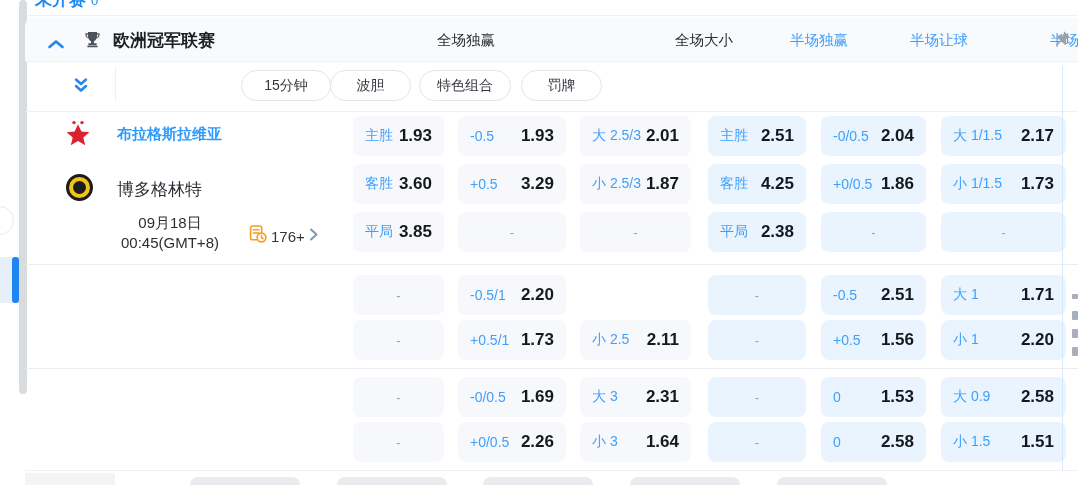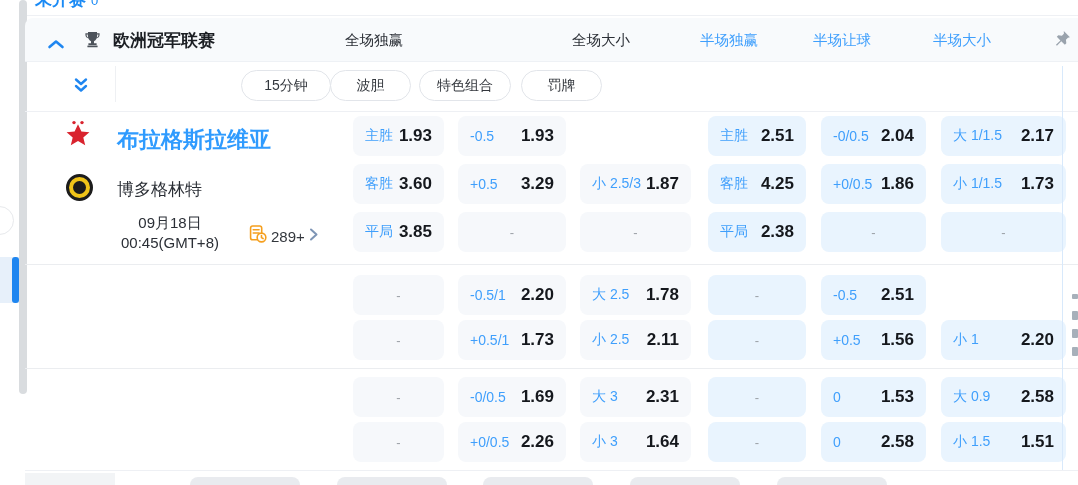--- a/index.html
+++ b/index.html
@@ -15,34 +15,34 @@
   
   .top-tab { position:absolute; left:35px; top:-12px; white-space:nowrap; color:#1a8af5; font-weight:bold; font-size:17px; }
   .top-tab .cnt { font-size:13px; font-weight:normal; margin-left:5px; }
   .hline { position:absolute; left:25px; right:0; height:1px; background:#eef0f4; }
 
   
   .band { position:absolute; left:25px; top:18px; width:1053px; height:44px; background:#f8fafc; border-bottom:1px solid #eef1f5; border-radius:8px 0 0 0;font-family:Liberation Serif, serif; }
   .band .chev-up { position:absolute; left:22px; top:17px; cursor:pointer; }
   .band .trophy { position:absolute; left:58px; top:12px; }
   .band .title { position:absolute; left:88px; top:11px; font-size:17px; font-weight:bold; color:#1c1f24; }
-  .colhead { position:absolute; top:0; height:44px; line-height:44px; text-align:left; font-size:14.5px; color:#2b2f36; cursor:pointer; }
+  .colhead { position:absolute; top:0; height:44px; line-height:44px; text-align:right; font-size:14.5px; color:#2b2f36; cursor:pointer; }
   .colhead.active { color:#3f9ffc; }
   .band .pin { position:absolute; left:1028px; top:12px; cursor:pointer; }
 
   
   .pillrow-divider { position:absolute; left:115px; top:66px; width:1px; height:36px; background:#eef0f3; }
   .dbl-chev { position:absolute; left:72px; top:77px; cursor:pointer; }
   .pill { position:absolute; top:70px; height:31px; line-height:29px; text-align:center; font-size:14px; color:#33373d;
           background:#fff; border:1px solid #e2e5ea; border-radius:16px; cursor:pointer; }
   .p1{left:135px;width:86px} .p2{left:241px;width:90px} .p3{left:330px;width:81px} .p4{left:419px;width:92px} .p5{left:521px;width:81px}
 
   
   .team-logo-home { position:absolute; left:62px; top:120px; }
-  .home-name { position:absolute; left:117px; top:125px; font-size:22px; font-weight:bold; color:#2f9bfe; }
+  .home-name { position:absolute; left:117px; top:125px; font-size:15px; font-weight:bold; color:#2f9bfe; }
   .team-logo-away { position:absolute; left:66px; top:174px; width:27px; height:27px; border-radius:50%; background:#f0c419; border:3px solid #1c1c1c; }
   .team-logo-away::after { content:""; position:absolute; left:4px; top:4px; width:13px; height:13px; border-radius:50%; background:#1c1c1c; }
   .away-name { position:absolute; left:117px; top:178px; font-size:17px; color:#2b2f36; }
   .date-block { position:absolute; left:55px; top:213px; width:230px; text-align:center; font-size:15px; color:#2b2f36; line-height:20px; }
   .more-markets { position:absolute; left:249px; top:225px; display:flex; align-items:center; gap:4px; cursor:pointer; }
   .more-markets .txt { font-size:15px; color:#33373d; }
 
   
   .row { position:absolute; left:8px; width:1078px; height:40px; }
   .r1{top:116px} .r2{top:164px} .r3{top:212px} .r4{top:275px} .r5{top:320px} .r6{top:377px} .r7{top:422px}
@@ -138,37 +138,41 @@
   </div>
   <div class="more-markets">
     <span>
       <svg width="18" height="18" viewBox="0 0 17 17" fill="none" stroke="#f59f1e" stroke-width="1.5">
           <rect x="1.5" y="1" width="10.5" height="13" rx="2"></rect>
           <path d="M4 4.5h5.5M4 7.5h5.5" stroke-linecap="round"></path>
           <circle cx="11.8" cy="11.8" r="4.1" fill="#fff"></circle>
           <path d="M11.8 9.9v2l1.5.9" stroke-linecap="round"></path>
         </svg>
     </span>
-    <span class="txt">289+</span>
+    <span class="txt">176+</span>
     <span>
       <svg width="10" height="15" viewBox="0 0 10 15">
           <polyline points="2,2.5 7.5,7.5 2,12.5" fill="none" stroke="#7e95b5" stroke-width="2" stroke-linecap="round" stroke-linejoin="round"></polyline>
         </svg>
     </span>
   </div>
 
   <div class="row r1">
     <div class="cell c1 full">
         <span class="lbl">主胜</span>
         <span class="val">1.93</span>
       </div>
     <div class="cell c2 full">
         <span class="lbl">-0.5</span>
         <span class="val">1.93</span>
       </div>
+    <div class="cell c3 full">
+        <span class="lbl">大 2.5/3</span>
+        <span class="val">2.01</span>
+      </div>
     <div class="cell c4 half">
         <span class="lbl">主胜</span>
         <span class="val">2.51</span>
       </div>
     <div class="cell c5 half">
         <span class="lbl">-0/0.5</span>
         <span class="val">2.04</span>
       </div>
     <div class="cell c6 half">
         <span class="lbl">大 1/1.5</span>
@@ -229,30 +233,30 @@
   <div class="group-divider" style="top:264px"></div>
 
   <div class="row r4">
     <div class="cell c1 full dash">
         <span class="dashtxt">-</span>
       </div>
     <div class="cell c2 full">
         <span class="lbl">-0.5/1</span>
         <span class="val">2.20</span>
       </div>
-    <div class="cell c3 full">
-        <span class="lbl">大 2.5</span>
-        <span class="val">1.78</span>
-      </div>
     <div class="cell c4 half dash">
         <span class="dashtxt">-</span>
       </div>
     <div class="cell c5 half">
         <span class="lbl">-0.5</span>
         <span class="val">2.51</span>
+      </div>
+    <div class="cell c6 half">
+        <span class="lbl">大 1</span>
+        <span class="val">1.71</span>
       </div>
   </div>
 
   <div class="row r5">
     <div class="cell c1 full dash">
         <span class="dashtxt">-</span>
       </div>
     <div class="cell c2 full">
         <span class="lbl">+0.5/1</span>
         <span class="val">1.73</span>

